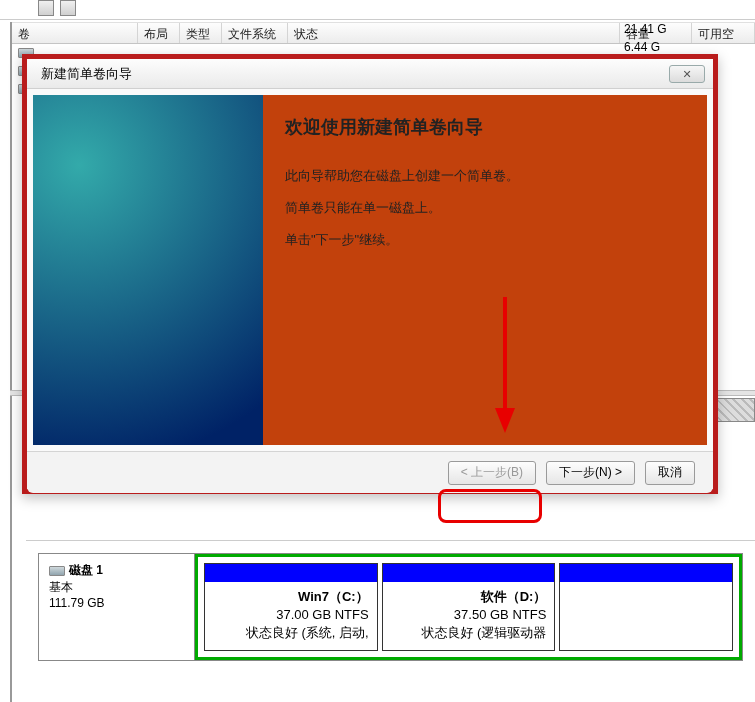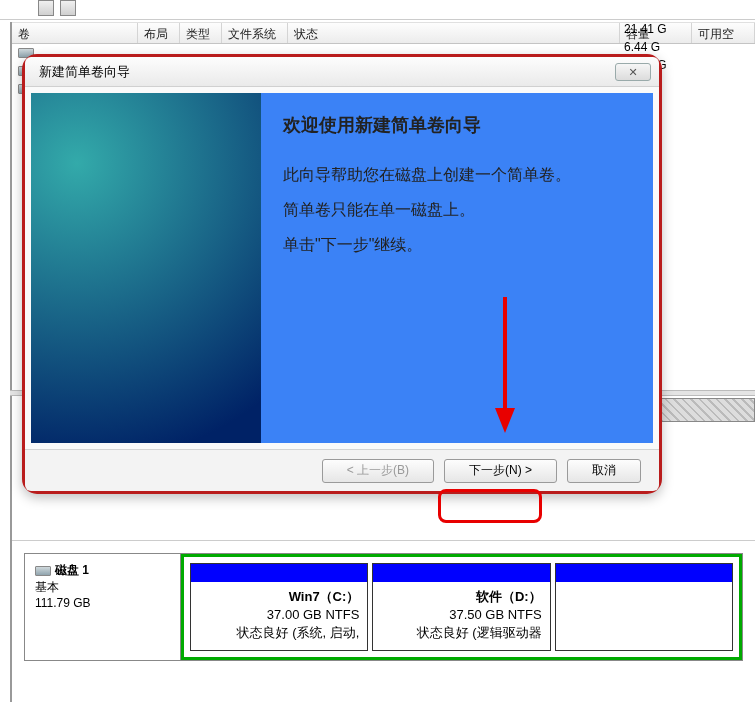--- a/index.html
+++ b/index.html
@@ -92,21 +92,21 @@
       position: absolute;
       left: 176px;
       top: 398px;
       right: 0;
       height: 24px;
       background: repeating-linear-gradient(45deg,#bbb 0 2px,#ddd 2px 6px);
       border: 1px solid #888;
     }
     .disk-panel {
       position: absolute;
-      left: 12px;
+      left: 26px;
       top: 540px;
       right: 0;
       height: 135px;
       border-top: 1px solid #ccc;
       background: #fff;
     }
     .disk-row {
       position: absolute;
       left: 12px;
       top: 12px;
@@ -152,25 +152,25 @@
       font-size: 13px;
       line-height: 1.4;
     }
     .part .pbody b { font-weight: bold; }
 
     
     .dialog {
       position: absolute;
       left: 22px;
       top: 54px;
-      width: 640px;
+      width: 696px;
       height: 440px;
       background: #fafafa;
-      border: 3px solid #b91c1c;
-      border-radius: 15px;
+      border: 5px solid #b91c1c;
+      border-radius: 0;
       box-shadow: 0 4px 12px rgba(0,0,0,0.25);
     }
     .dialog-title {
       height: 30px;
       display: flex;
       align-items: center;
       padding: 0 8px 0 14px;
       font-size: 13px;
       border-bottom: 1px solid #d0d0d0;
       background: linear-gradient(#fdfdfd,#eaeaea);
@@ -195,46 +195,46 @@
     }
     .dialog-side {
       width: 230px;
       margin: 6px 0 6px 6px;
       background: radial-gradient(circle at 20% 20%, #3aa 0%, #026 90%);
     }
     .dialog-content {
       flex: 1;
       padding: 20px 22px;
       color: #222;
-      background: #3b82f6;
+      background: #c2410c;
       margin: 6px 6px 6px 0;
     }
     .dialog-content h2 {
       font-size: 18px;
       font-weight: bold;
       margin-bottom: 28px;
     }
     .dialog-content p {
-      font-size: 16px;
+      font-size: 13px;
       margin-bottom: 14px;
     }
     .dialog-buttons {
       height: 42px;
       border-top: 1px solid #d4d4d4;
       display: flex;
       align-items: center;
       justify-content: flex-end;
       gap: 10px;
       padding: 0 18px;
       background: #f3f3f3;
       border-radius: 0 0 6px 6px;
     }
     .btn {
       height: 24px;
-      padding: 0 24px;
+      padding: 0 12px;
       border: 1px solid #9a9a9a;
       border-radius: 3px;
       background: linear-gradient(#fdfdfd,#e6e6e6);
       font-size: 12px;
       cursor: pointer;
     }
     .btn.disabled { color: #999; cursor: default; }
 
     
     .red-arrow {

